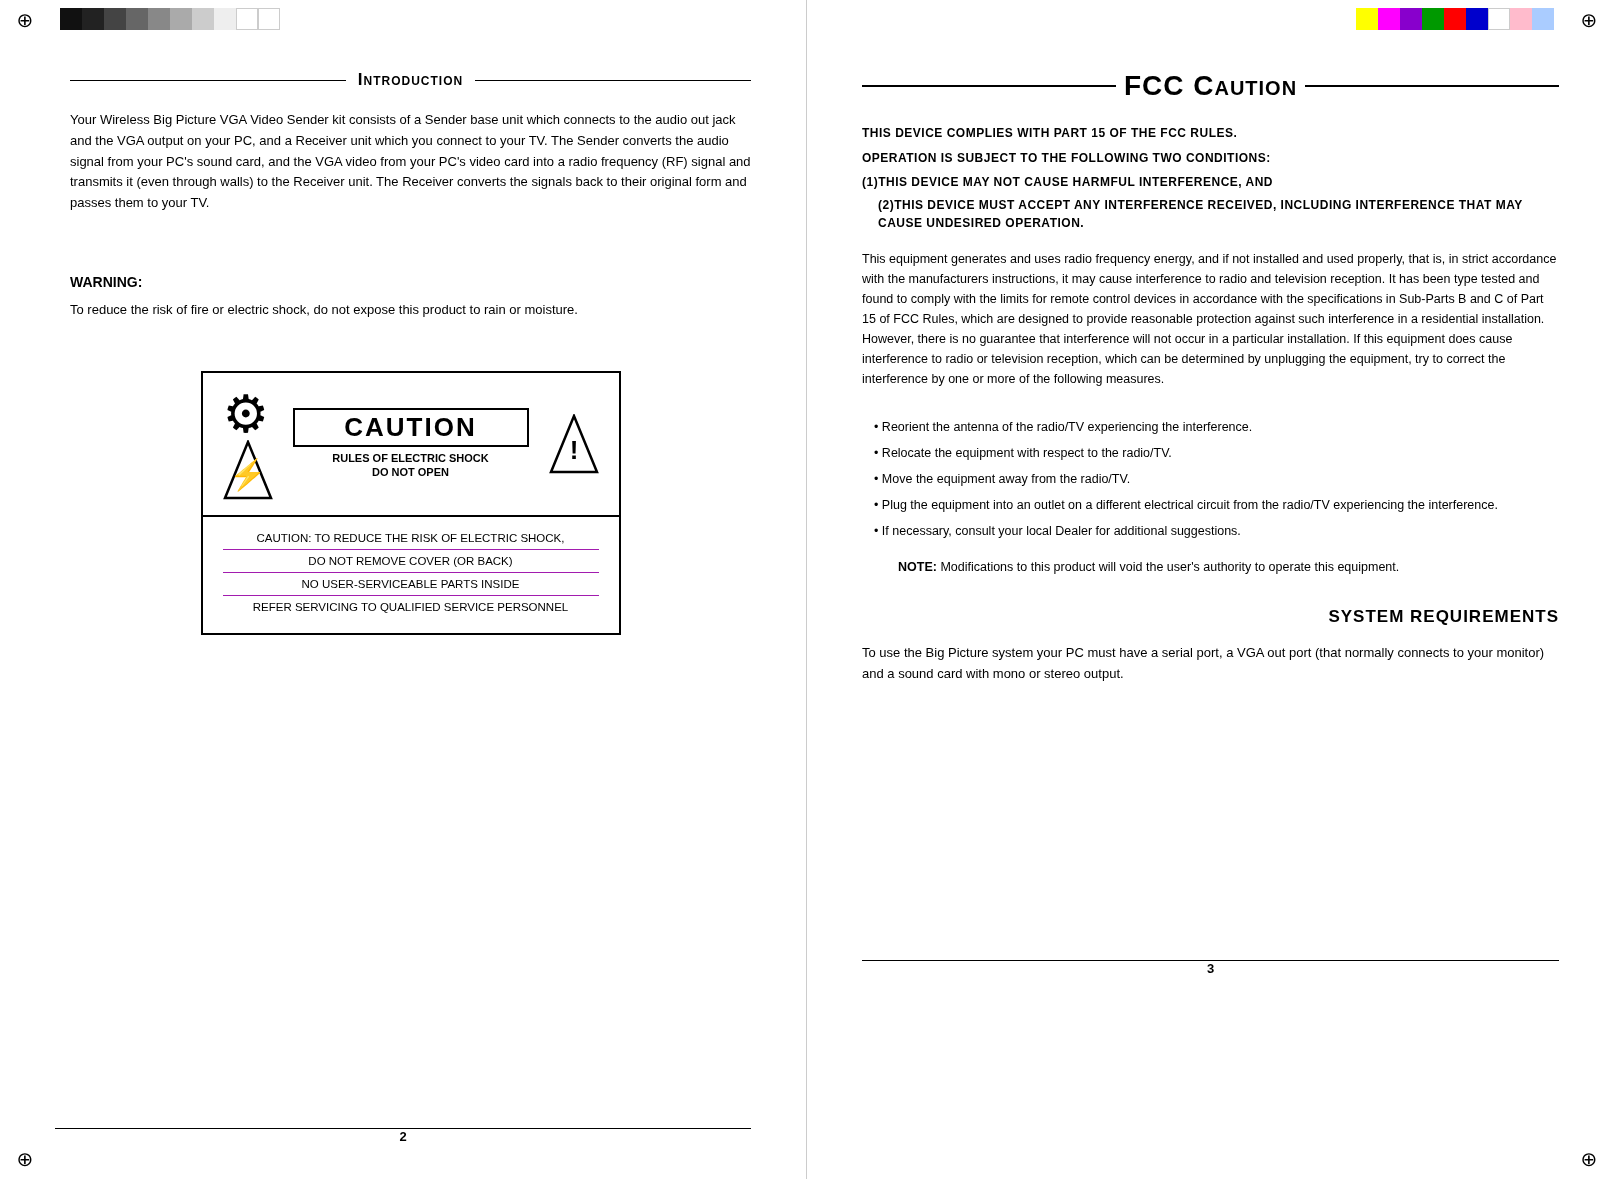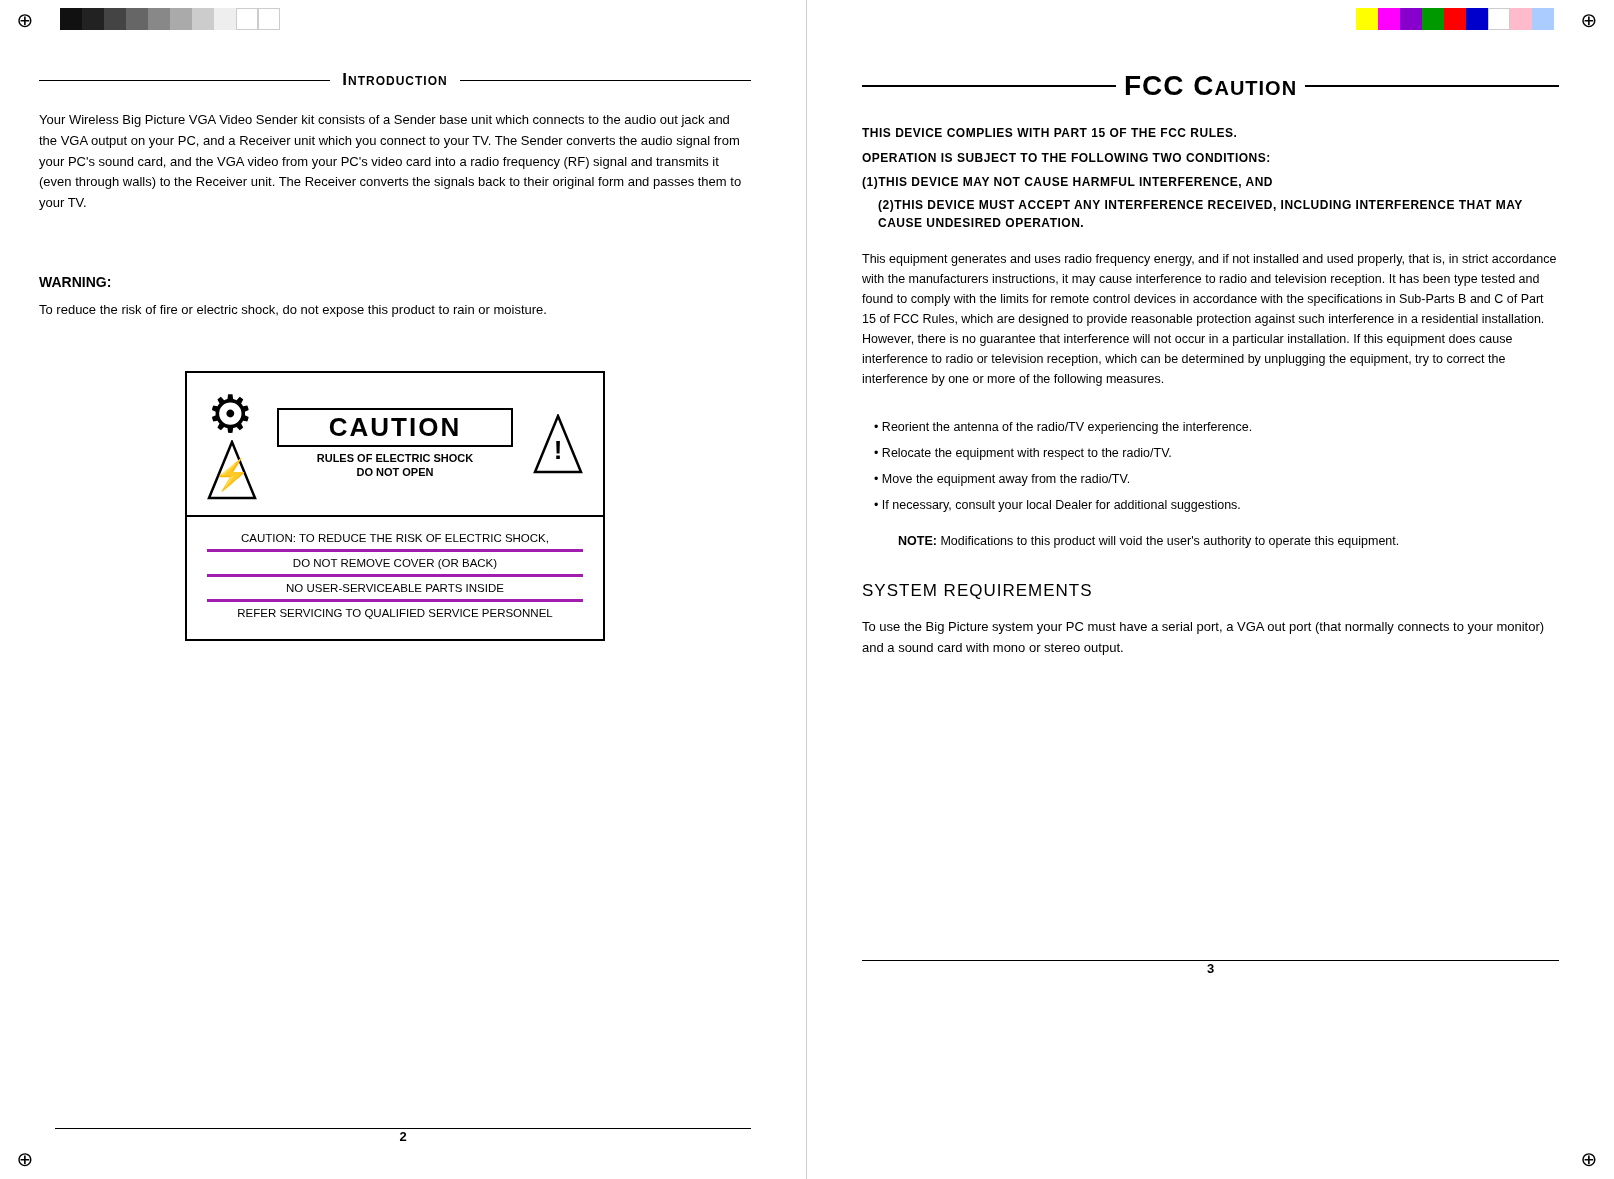--- a/index.html
+++ b/index.html
@@ -51,21 +51,21 @@
     }
     .reg-tl { top: 5px; left: 10px; }
     .reg-tr { top: 5px; right: 10px; }
     .reg-bl { bottom: 5px; left: 10px; }
     .reg-br { bottom: 5px; right: 10px; }
 
     
     .left-page {
       width: 807px;
       height: 1179px;
-      padding: 70px 55px 60px 39px;
+      padding: 70px 55px 60px 70px;
       position: relative;
       border-right: 1px solid #ccc;
     }
 
     
     .right-page {
       width: 807px;
       height: 1011px;
       padding: 70px 55px 60px 55px;
       position: relative;
@@ -173,21 +173,21 @@
     }
 
     .caution-box-bottom {
       padding: 10px 20px;
       font-size: 11.5px;
       text-align: center;
     }
 
     .caution-box-bottom p {
       margin: 5px 0;
-      border-bottom: 3px solid #a21caf;
+      border-bottom: 1px solid #a21caf;
       padding-bottom: 5px;
     }
     .caution-box-bottom p:last-child {
       border-bottom: none;
     }
 
     
     .fcc-body {
       font-size: 12.5px;
       line-height: 1.55;
@@ -220,23 +220,23 @@
       margin-bottom: 30px;
     }
 
     .fcc-note strong {
       font-weight: bold;
       margin-left: 36px;
     }
 
     
     .section-title-sysreq {
-      text-align: left;
+      text-align: right;
       font-size: 17px;
-      font-weight: normal;
+      font-weight: bold;
       letter-spacing: 1px;
       margin-bottom: 16px;
       font-variant: small-caps;
     }
 
     .sysreq-body {
       font-size: 13px;
       line-height: 1.6;
     }
 
@@ -369,20 +369,21 @@
       <p class="fcc-rule">THIS DEVICE COMPLIES WITH PART 15 OF THE FCC RULES.</p>
       <p class="fcc-rule">OPERATION IS SUBJECT TO THE FOLLOWING TWO CONDITIONS:</p>
       <p class="fcc-rule" style="margin-bottom:4px;">(1)THIS DEVICE MAY NOT CAUSE HARMFUL INTERFERENCE, AND</p>
       <p class="fcc-rule" style="margin-bottom:16px; padding-left: 16px;">(2)THIS DEVICE MUST ACCEPT ANY INTERFERENCE RECEIVED, INCLUDING INTERFERENCE THAT MAY CAUSE UNDESIRED OPERATION.</p>
 
       <p class="fcc-paragraph">This equipment generates and uses radio frequency energy, and if not installed and used properly, that is, in strict accordance with the manufacturers instructions, it may cause interference to radio and television reception. It has been type tested and found to comply with the limits for remote control devices in accordance with the specifications in Sub-Parts B and C of Part 15 of FCC Rules, which are designed to provide reasonable protection against such interference in a residential installation. However, there is no guarantee that interference will not occur in a particular installation. If this equipment does cause interference to radio or television reception, which can be determined by unplugging the equipment, try to correct the interference by one or more of the following measures.</p>
 
       <p class="fcc-bullet">• <span>Reorient the antenna of the radio/TV experiencing the interference.</span></p>
       <p class="fcc-bullet">• <span>Relocate the equipment with respect to the radio/TV.</span></p>
       <p class="fcc-bullet">• <span>Move the equipment away from the radio/TV.</span></p>
+      <p class="fcc-bullet">• <span>Plug the equipment into an outlet on a different electrical circuit from the radio/TV experiencing the interference.</span></p>
       <p class="fcc-bullet">• <span>If necessary, consult your local Dealer for additional suggestions.</span></p>
 
       <p class="fcc-note">
         <strong>NOTE:</strong>
         <span> Modifications to this product will void the user's authority to operate this equipment.</span>
       </p>
     </div>
 
     <div>
       <p class="section-title-sysreq">SYSTEM REQUIREMENTS</p>

